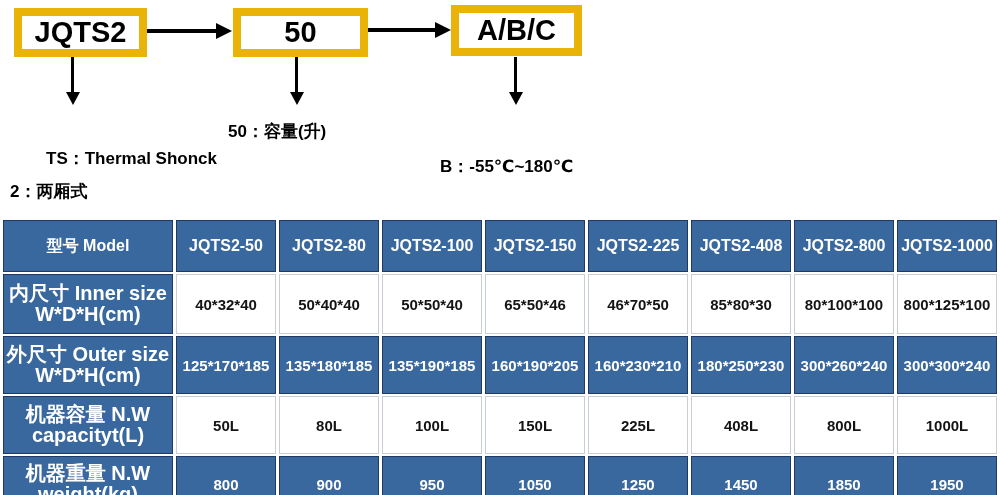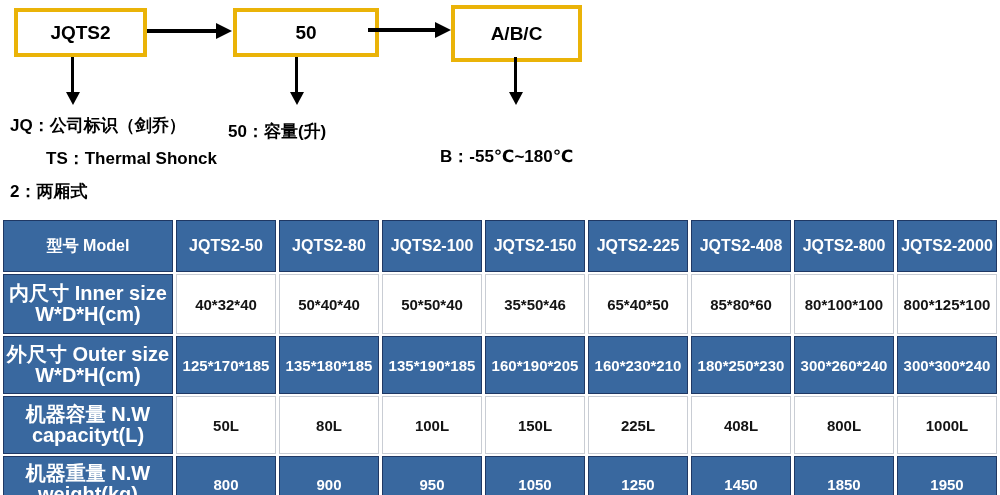--- a/index.html
+++ b/index.html
@@ -1,26 +1,26 @@
 <!DOCTYPE html>
 <html><head>
 <meta charset="utf-8">
 <style>
   html,body{margin:0;padding:0;background:#ffffff;}
   body{font-family:"Liberation Sans","DejaVu Sans",sans-serif;}
   .page{position:relative;width:1000px;height:495px;overflow:hidden;background:#ffffff;}
 
   
   .diagram{position:relative;width:1000px;height:218px;}
-  .dbox{position:absolute;box-sizing:border-box;border:4px solid #eab308;background:#fff;
+  .dbox{position:absolute;box-sizing:border-box;border:8px solid #eab308;background:#fff;
         display:flex;align-items:center;justify-content:center;
-        font-weight:bold;font-size:19px;color:#000;}
+        font-weight:bold;font-size:29px;color:#000;}
   #box-prefix{left:14px;top:8px;width:133px;height:49px;}
-  #box-capacity{left:233px;top:8px;width:146px;height:49px;}
-  #box-temp{left:451px;top:5px;width:131px;height:57px;}
+  #box-capacity{left:233px;top:8px;width:135px;height:49px;}
+  #box-temp{left:451px;top:5px;width:131px;height:51px;}
 
   .harrow-shaft{position:absolute;height:4px;background:#000;}
   .harrow-head{position:absolute;width:0;height:0;
     border-top:8px solid transparent;border-bottom:8px solid transparent;border-left:16px solid #000;}
   #arrow1-shaft{left:147px;top:29px;width:69px;}
   #arrow1-head{left:216px;top:23px;}
   #arrow2-shaft{left:368px;top:28px;width:67px;}
   #arrow2-head{left:435px;top:22px;}
 
   .varrow-shaft{position:absolute;width:3px;background:#000;}
@@ -29,21 +29,21 @@
   #varrow1-shaft{left:71px;top:57px;height:36px;}  #varrow1-head{left:66px;top:92px;}
   #varrow2-shaft{left:295px;top:57px;height:36px;} #varrow2-head{left:290px;top:92px;}
   #varrow3-shaft{left:514px;top:57px;height:36px;} #varrow3-head{left:509px;top:92px;}
 
   .note{position:absolute;font-weight:bold;font-size:17px;color:#000;white-space:nowrap;}
   #note-jq{left:10px;top:114px;}
   #note-ts{left:10px;top:147px;margin-left:36px;}
   #note-two{left:10px;top:180px;}
   #note-fifty{left:228px;top:120px;}
   #note-a{left:440px;top:112px;}
-  #note-b{left:440px;top:145px;}
+  #note-b{left:440px;top:155px;}
   #note-c{left:440px;top:178px;}
 
   
   table.spec{width:1000px;table-layout:fixed;border-collapse:separate;border-spacing:3px 2px;}
   table.spec th,table.spec td{padding:1px;text-align:center;vertical-align:middle;font-weight:bold;}
   .cell-blue{background:#39689F;color:#ffffff;border:1px solid #1F3864;}
   .cell-white{background:#ffffff;color:#141414;border:1px solid #c9cdd4;margin-left:16px;}
   thead th{height:48px;font-size:16px;}
   .rowlabel{font-size:20px;line-height:21px;}
   td.val{font-size:15px;}
@@ -67,21 +67,20 @@
     <div class="harrow-shaft" id="arrow2-shaft"></div>
     <div class="harrow-head" id="arrow2-head"></div>
 
     <div class="varrow-shaft" id="varrow1-shaft"></div>
     <div class="varrow-head" id="varrow1-head"></div>
     <div class="varrow-shaft" id="varrow2-shaft"></div>
     <div class="varrow-head" id="varrow2-head"></div>
     <div class="varrow-shaft" id="varrow3-shaft"></div>
     <div class="varrow-head" id="varrow3-head"></div>
 
-    <div class="note" id="note-jq">JQ：公司标识（剑乔）</div>
     <div class="note" id="note-ts">TS：Thermal Shonck</div>
     <div class="note" id="note-two">2：两厢式</div>
     <div class="note" id="note-fifty">50：容量(升)</div>
     <div class="note" id="note-b">B：-55℃~180℃</div>
   </div>
 
   <table class="spec">
     <colgroup>
       <col style="width:170px">
       <col>
@@ -96,35 +95,35 @@
     <thead>
       <tr>
         <th class="cell-blue">型号 Model</th>
         <th class="cell-blue">JQTS2-50</th>
         <th class="cell-blue">JQTS2-80</th>
         <th class="cell-blue">JQTS2-100</th>
         <th class="cell-blue">JQTS2-150</th>
         <th class="cell-blue">JQTS2-225</th>
         <th class="cell-blue">JQTS2-408</th>
         <th class="cell-blue">JQTS2-800</th>
-        <th class="cell-blue">JQTS2-2000</th>
+        <th class="cell-blue">JQTS2-1000</th>
       </tr>
     </thead>
     <tbody>
       <tr class="r-inner">
         <td class="cell-blue rowlabel">
           <div>内尺寸 Inner size</div>
           <div>W*D*H(cm)</div>
         </td>
         <td class="cell-white val">40*32*40</td>
         <td class="cell-white val">50*40*40</td>
         <td class="cell-white val">50*50*40</td>
-        <td class="cell-white val">35*50*46</td>
-        <td class="cell-white val">65*40*50</td>
-        <td class="cell-white val">85*80*60</td>
+        <td class="cell-white val">65*50*46</td>
+        <td class="cell-white val">46*70*50</td>
+        <td class="cell-white val">85*80*30</td>
         <td class="cell-white val">80*100*100</td>
         <td class="cell-white val">800*125*100</td>
       </tr>
       <tr class="r-outer">
         <td class="cell-blue rowlabel">
           <div>外尺寸 Outer size</div>
           <div>W*D*H(cm)</div>
         </td>
         <td class="cell-blue val">125*170*185</td>
         <td class="cell-blue val">135*180*185</td>

